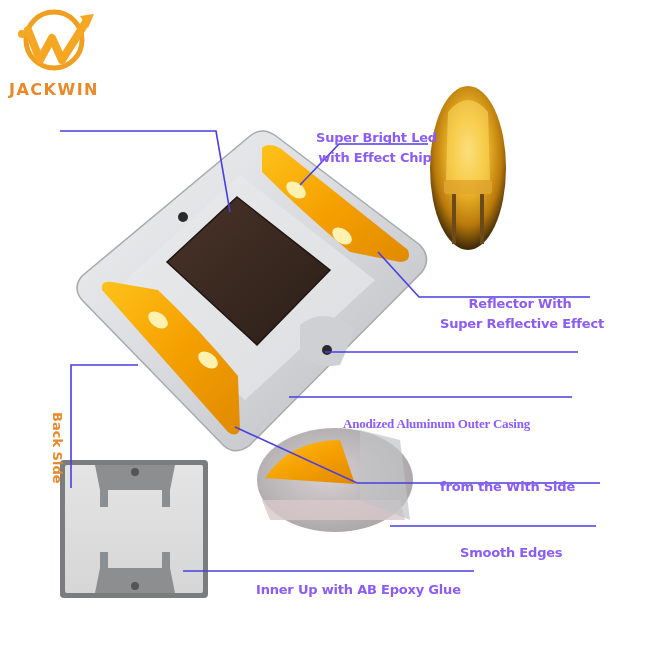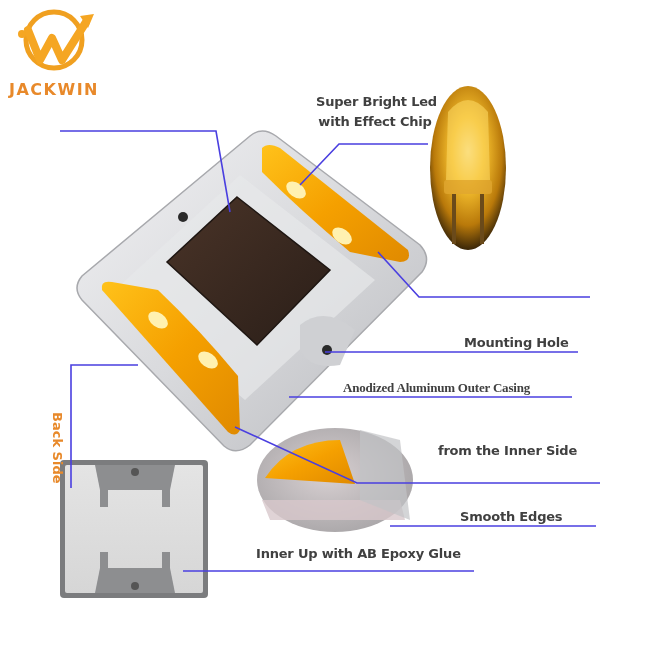--- a/index.html
+++ b/index.html
@@ -1,21 +1,22 @@
 <!DOCTYPE html>
 <html><head>
   <meta charset="utf-8">
   <style>
     html, body { margin: 0; padding: 0; background: #ffffff; }
     body { width: 650px; height: 650px; position: relative; overflow: hidden; font-family: "Liberation Sans", sans-serif; }
     .canvas { position: absolute; left: 0; top: 0; width: 588px; height: 650px; }
     .label {
-      position: absolute; color: #404040; font-weight: bold; font-size: 13px;
+      position: absolute; color: #8b5cf6; font-weight: bold; font-size: 13px;
       font-family: "DejaVu Sans", sans-serif; white-space: nowrap; line-height: 1.55;
       letter-spacing: -0.2px;
+      margin-top: 36px;
     }
     .label.center { text-align: center; }
     .logo-text {
       position: absolute; left: 9px; top: 80px; color: #e8892a;
       font-family: "DejaVu Sans", sans-serif; font-size: 16px; font-weight: bold;
       letter-spacing: 1.5px;
     }
     .vertical-label {
       position: absolute; left: 65px; top: 412px; transform: rotate(90deg); transform-origin: left top;
       color: #e8892a; font-weight: bold; font-size: 13px; font-family: "DejaVu Sans", sans-serif; white-space: nowrap;
@@ -130,27 +131,30 @@
   </svg>
 
   <div class="logo-text">JACKWIN</div>
 
 
   <div class="label center" style="left:316px; top:92px; width:118px;">
     <div>Super Bright Led</div>
     <div>with Effect Chip</div>
   </div>
 
+  <div class="label center" style="left:440px; top:258px; width:160px;">
+    <div>Reflector With</div>
+    <div>Super Reflective Effect</div>
+  </div>
 
-  <div class="label" style="left:464px; top:333px;">Mounting Hole</div>
 
   <div class="label" style="left:343px; top:378px;font-family:Liberation Serif, serif;">Anodized Aluminum Outer Casing</div>
 
   <div class="label center" style="left:410px; top:441px; width:195px;">
-    <div>from the Inner Side</div>
+    <div>from the With Side</div>
   </div>
 
   <div class="label" style="left:460px; top:507px;">Smooth Edges</div>
 
   <div class="label" style="left:256px; top:544px;">Inner Up with AB Epoxy Glue</div>
 
   <div class="vertical-label">Back Side</div>
 </div>
 
 </body></html>

